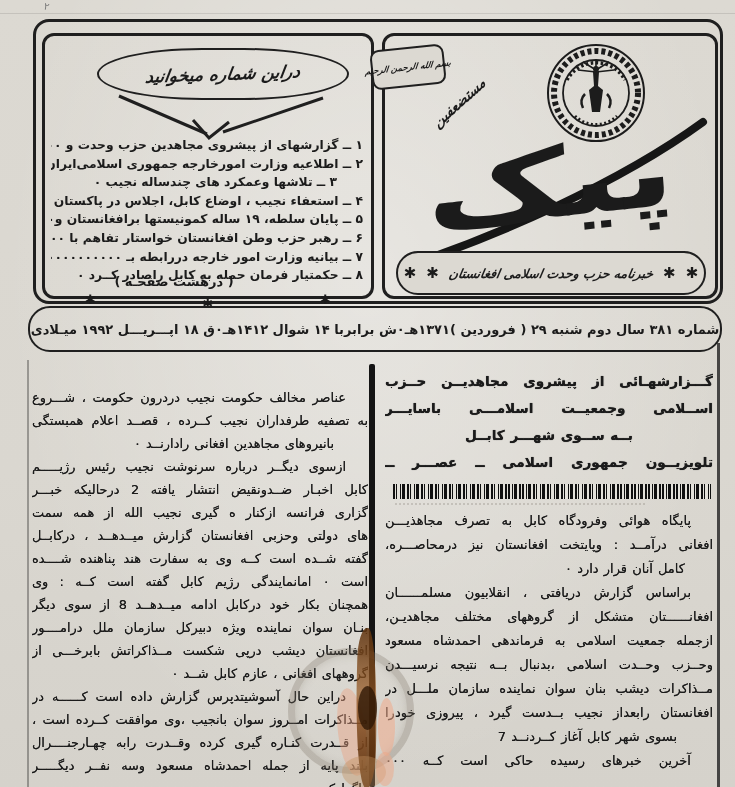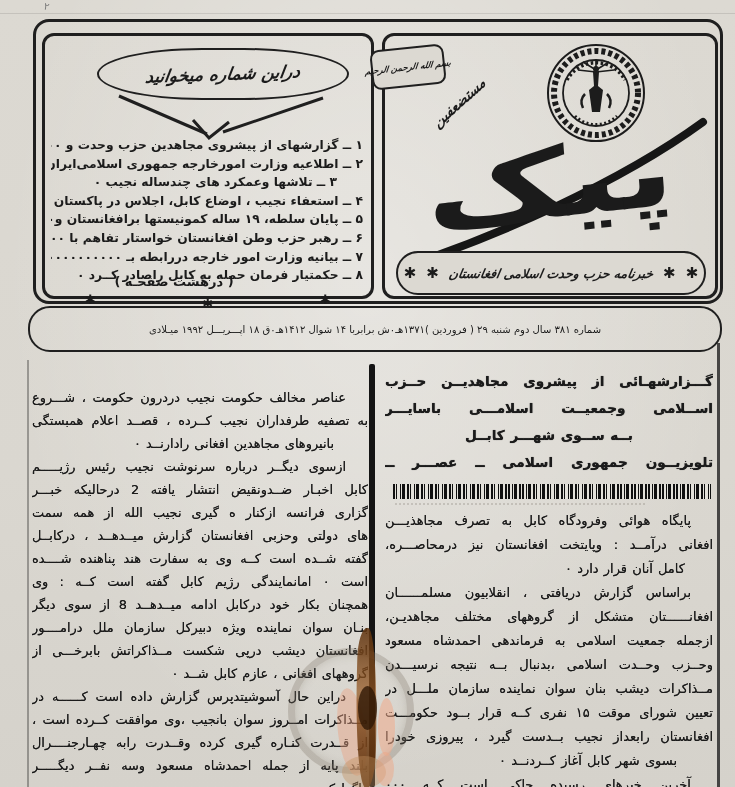--- a/index.html
+++ b/index.html
@@ -64,21 +64,21 @@
     left:11px;top:215px;width:306px;height:40px;border:2.5px solid #1f1f1f;border-radius:22px;
     background:#dcd9d2;z-index:7;display:flex;align-items:center;justify-content:center;gap:10px;
   }
   .mast-banner .btxt{font-size:12.5px;font-weight:bold;font-style:italic;transform:skewX(-10deg);white-space:nowrap;}
   .mast-banner .bstar{font-size:15px;font-weight:bold;}
   
   .date-bar{
     left:28px;top:306px;width:690px;height:42px;border:2.5px solid #1f1f1f;border-radius:22px;
     display:flex;align-items:center;justify-content:center;
   }
-  .date-bar span{font-size:10px;font-weight:normal;white-space:nowrap;}
+  .date-bar span{font-size:13px;font-weight:bold;white-space:nowrap;}
   
   .divider{left:369px;top:364px;width:6px;height:423px;background:#141414;border-radius:2px;}
   .right-edge{left:717px;top:343px;width:2.5px;height:444px;background:#2c2c2c;opacity:.85;}
   .left-edge{left:27px;top:360px;width:1.5px;height:427px;background:rgba(0,0,0,.30);}
   .col-left{left:32px;top:362px;width:336px;margin-top:24px;}
   .col-right{left:385px;top:368px;width:328px;}
   .tline{
     font-size:12.9px;line-height:23px;height:23px;overflow:hidden;
     text-align:justify;text-align-last:justify;
     text-shadow:0 0 .5px rgba(20,20,20,.85);
@@ -236,23 +236,22 @@
     <div class="barcode"></div>
     <div>
       <div class="tline ind">پایگاه هوائی وفرودگاه کابل به تصرف مجاهذیـــن</div>
       <div class="tline">افغانی درآمــد : وپایتخت افغانستان نیز درمحاصـــره،</div>
       <div class="tline end" style="padding-right:28px">کامل آنان قرار دارد ۰</div>
       <div class="tline ind">براساس گزارش دریافتی ، انقلابیون مسلمــــــان</div>
       <div class="tline">افغانــــــتان متشکل از گروههای مختلف مجاهدیـن،</div>
       <div class="tline">ازجمله جمعیت اسلامی به فرماندهی احمدشاه مسعود</div>
       <div class="tline">وحــزب وحــدت اسلامی ،بدنبال بــه نتیجه نرسیـــدن</div>
       <div class="tline">مــذاکرات دیشب بنان سوان نماینده سازمان ملـــل در</div>
-      <div class="tline">تعیین شورای موقت ۱۵ نفری کــه قرار بــود حکومـــت</div>
       <div class="tline">افغانستان رابعداز نجیب بــدست گیرد ، پیروزی خودرا</div>
-      <div class="tline end" style="padding-right:36px">بسوی شهر کابل آغاز کــردنــد ۰</div>
+      <div class="tline end" style="padding-right:36px">بسوی شهر کابل آغاز کــردنــد 7</div>
       <div class="tline ind">آخرین خبرهای رسیده حاکی است کــه ۰۰۰</div>
     </div>
   </div>
 
   <div class="abs stain ring"></div>
   <div class="abs stain blob-pink-l"></div>
   <div class="abs stain blob-pink-r"></div>
   <div class="abs stain streak"></div>
   <div class="abs stain blob-dark"></div>
   <div class="abs stain blob-tan"></div>

